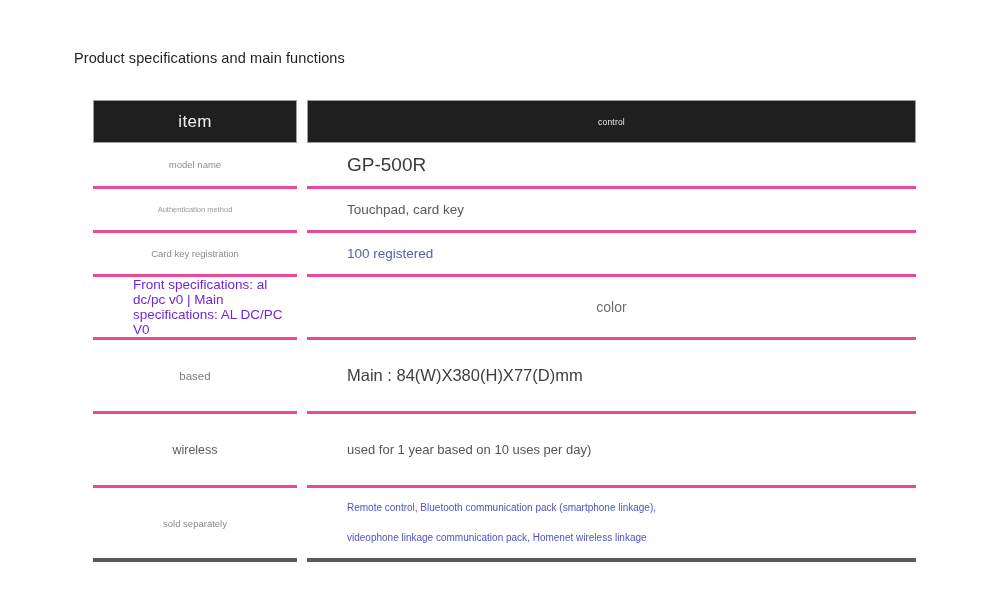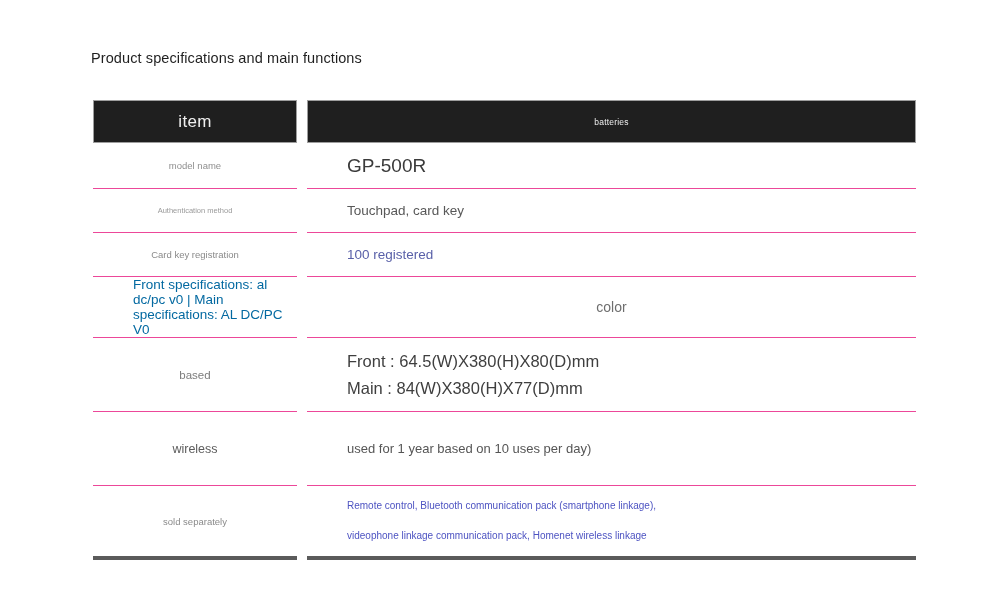--- a/index.html
+++ b/index.html
@@ -6,21 +6,21 @@
   html, body { background: #ffffff; }
   body {
     width: 1000px; height: 614px;
     position: relative;
     font-family: "Liberation Sans", "DejaVu Sans", sans-serif;
     color: #333;
     overflow: hidden;
   }
   .page-title {
     position: absolute;
-    left: 91px; top: 50px;
+    left: 74px; top: 50px;
     font-size: 14.5px;
     color: #1f1f1f;
     letter-spacing: 0.1px;
   }
   .spec-table {
     position: absolute;
     left: 93px; top: 100px;
     width: 823px;
     display: grid;
     grid-template-columns: 204px 609px;
@@ -31,21 +31,21 @@
   .value-cell { padding-left: 40px; }
   .hdr {
     background: #1f1f1f;
     border: 1px solid #9e9e9e;
     height: 43px;
     color: #efefef;
     justify-content: center;
   }
   .hdr-item { font-size: 17px; letter-spacing: 0.3px; }
   .hdr-standard { font-size: 8.5px; letter-spacing: 0.2px; }
-  .sep { border-bottom: 1px solid #ec4899; }
+  .sep { border-bottom: 3px solid #ec4899; }
   .last { border-bottom: 4px solid #5b5b5b; }
 
   
   .h46 { min-height: 46px; }
   .h44 { min-height: 44px; }
   .h74 { min-height: 74px; }
 
   
   .lbl-model   { font-size: 9.5px;  color: #8f8f8f; }
   .lbl-auth    { font-size: 7.5px;  color: #9a9a9a; text-align: center; }
@@ -53,54 +53,53 @@
   .lbl-texture { font-size: 11px;   color: #7d7d7d; }
   .lbl-color   { font-size: 14px;   color: #6e6e6e; }
   .lbl-size    { font-size: 11.5px; color: #7d7d7d; }
   .lbl-battery { font-size: 12.5px; color: #5c5c5c; }
   .lbl-sold    { font-size: 9.5px;  color: #8a8a8a; }
 
   
   .val-model   { font-size: 19px;   color: #3a3a3a; }
   .val-auth    { font-size: 13.5px; color: #585858; }
   .val-cardkey { font-size: 13.5px; color: #585fa8; }
-  .val-texture { font-size: 13.5px; color: #0369a1; }
+  .val-texture { font-size: 13.5px; color: #6d28d9; }
   .val-color   { font-size: 11.5px; color: #6a6a6a; }
   .val-size    { font-size: 16.5px; color: #3f3f3f; line-height: 1.62; }
   .val-battery { font-size: 13px;   color: #555555; line-height: 2.1; }
   .val-sold    { font-size: 10px;   color: #4d53c2; line-height: 3.0; }
   .multiline { flex-direction: column; align-items: flex-start; justify-content: center; }
   .multiline span { display: block; }
 </style>
 </head>
 <body>
 
 <div class="page-title">Product specifications and main functions</div>
 
 <div class="spec-table">
 
   <div class="cell hdr hdr-item">item</div>
-  <div class="cell hdr hdr-standard">batteries</div>
+  <div class="cell hdr hdr-standard">control</div>
 
   <div class="cell label-cell sep h46 lbl-model">model name</div>
   <div class="cell value-cell sep h46 val-model">GP-500R</div>
 
   <div class="cell label-cell sep h44 lbl-auth">Authentication method</div>
   <div class="cell value-cell sep h44 val-auth">Touchpad, card key</div>
 
   <div class="cell label-cell sep h44 lbl-cardkey">Card key registration</div>
   <div class="cell value-cell sep h44 val-cardkey">100 registered</div>
 
   <div class="cell value-cell sep h44 val-texture">Front specifications: al dc/pc v0 | Main specifications: AL DC/PC V0</div>
 
   <div class="cell label-cell sep h44 lbl-color">color</div>
 
   <div class="cell label-cell sep h74 lbl-size">based</div>
   <div class="cell value-cell sep h74 val-size multiline">
-    <span>Front : 64.5(W)X380(H)X80(D)mm</span>
     <span>Main : 84(W)X380(H)X77(D)mm</span>
   </div>
 
   <div class="cell label-cell sep h74 lbl-battery">wireless</div>
   <div class="cell value-cell sep h74 val-battery multiline">
     <span>used for 1 year based on 10 uses per day)</span>
   </div>
 
   <div class="cell label-cell last h74 lbl-sold">sold separately</div>
   <div class="cell value-cell last h74 val-sold multiline">

